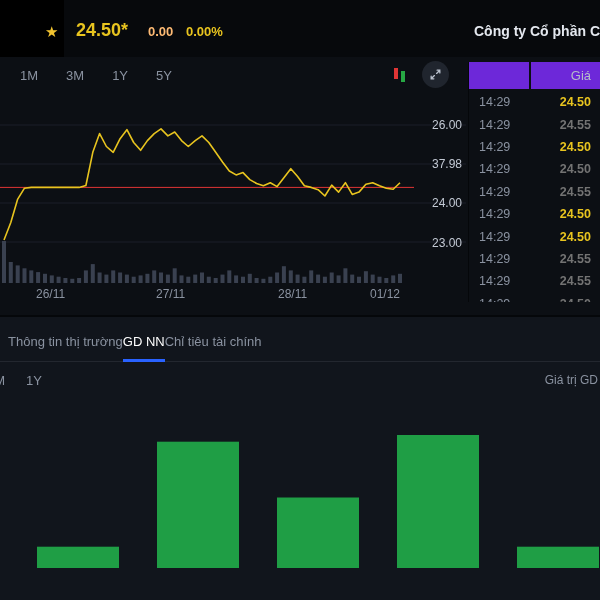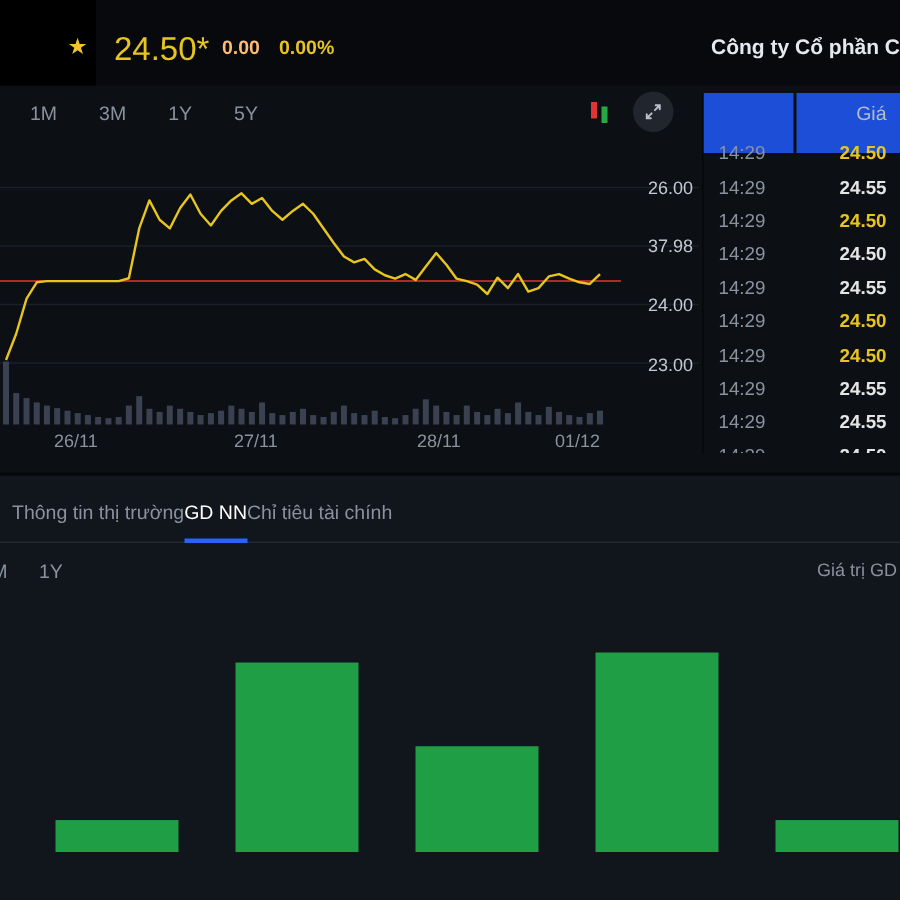--- a/index.html
+++ b/index.html
@@ -3,21 +3,21 @@
 <meta charset="utf-8">
 <style>
   html,body{margin:0;padding:0;background:#0c0f14;}
   #app{position:relative;width:600px;height:600px;overflow:hidden;
        font-family:"Liberation Sans",sans-serif;color:#d1d4dc;background:#0c0f14;}
 
   
   .topbar{position:absolute;left:0;top:0;width:600px;height:57px;background:#07090c;}
   .logo-box{position:absolute;left:0;top:0;width:64px;height:57px;background:#000;}
   .star{position:absolute;left:45px;top:24px;color:#f2c430;font-size:15px;line-height:1;}
-  .price{position:absolute;left:76px;top:20px;color:#e8c41f;font-size:22px;font-weight:normal;}
+  .price{position:absolute;left:76px;top:20px;color:#e8c41f;font-size:18px;font-weight:bold;}
   .chg{position:absolute;left:148px;top:24px;color:#fdba74;font-size:13px;font-weight:bold;}
   .chgpct{position:absolute;left:186px;top:24px;color:#e8c41f;font-size:13px;font-weight:bold;}
   .company{position:absolute;left:474px;top:23px;width:130px;color:#e4e8ef;font-size:14px;
            font-weight:bold;white-space:nowrap;overflow:hidden;}
 
   
   .period-row{position:absolute;left:0;top:57px;width:466px;height:36px;display:flex;
               align-items:center;padding-left:20px;gap:28px;box-sizing:border-box;}
   .period-btn{color:#8a92a0;font-size:13px;cursor:pointer;background:none;border:none;
               font-family:inherit;padding:0;}
@@ -30,29 +30,29 @@
               cursor:pointer;padding:0;}
 
   
   .chart-svg{position:absolute;left:0;top:93px;}
   .ylab{position:absolute;left:410px;width:52px;text-align:right;color:#c3c9d4;font-size:12px;}
   .xlab{position:absolute;top:287px;color:#8a92a0;font-size:12px;margin-left:20px;}
 
   
   .ttable{position:absolute;left:468px;top:62px;width:132px;height:240px;overflow:hidden;
           border-left:1px solid #05070a;}
-  .thead{display:flex;height:40px;background:#1d4ed8;}
+  .thead{display:flex;height:27px;background:#6d28d9;}
   .th-left{flex:1;border-right:2px solid #0c0f14;}
   .th-right{width:70px;box-sizing:border-box;padding-right:10px;text-align:right;
             color:#b6bdc9;font-size:13px;line-height:27px;}
   .tbody{position:absolute;left:0;top:29px;width:132px;}
   .trow{display:flex;height:22.4px;align-items:center;font-size:12.5px;}
   .t-time{color:#8a92a0;padding-left:10px;flex:1;}
   .t-price{width:62px;text-align:right;padding-right:10px;font-weight:bold;}
-  .c-y{color:#e8c41f;} .c-g{color:#e5e5e5;}
+  .c-y{color:#e8c41f;} .c-g{color:#737373;}
 
   
   .section2{position:absolute;left:0;top:315px;width:600px;height:285px;background:#11151c;
             border-top:2px solid #05070a;}
   .tabs2{position:absolute;left:0;top:7px;width:600px;height:38px;display:flex;
          padding-left:8px;box-sizing:border-box;border-bottom:1px solid #23272f;}
   .tab2{color:#8a92a0;font-size:13px;line-height:36px;cursor:pointer;position:relative;
         white-space:nowrap;}
   .tab2.active{color:#ffffff;}
   .tab2.active::after{content:"";position:absolute;left:0;right:0;bottom:-1px;height:3px;

